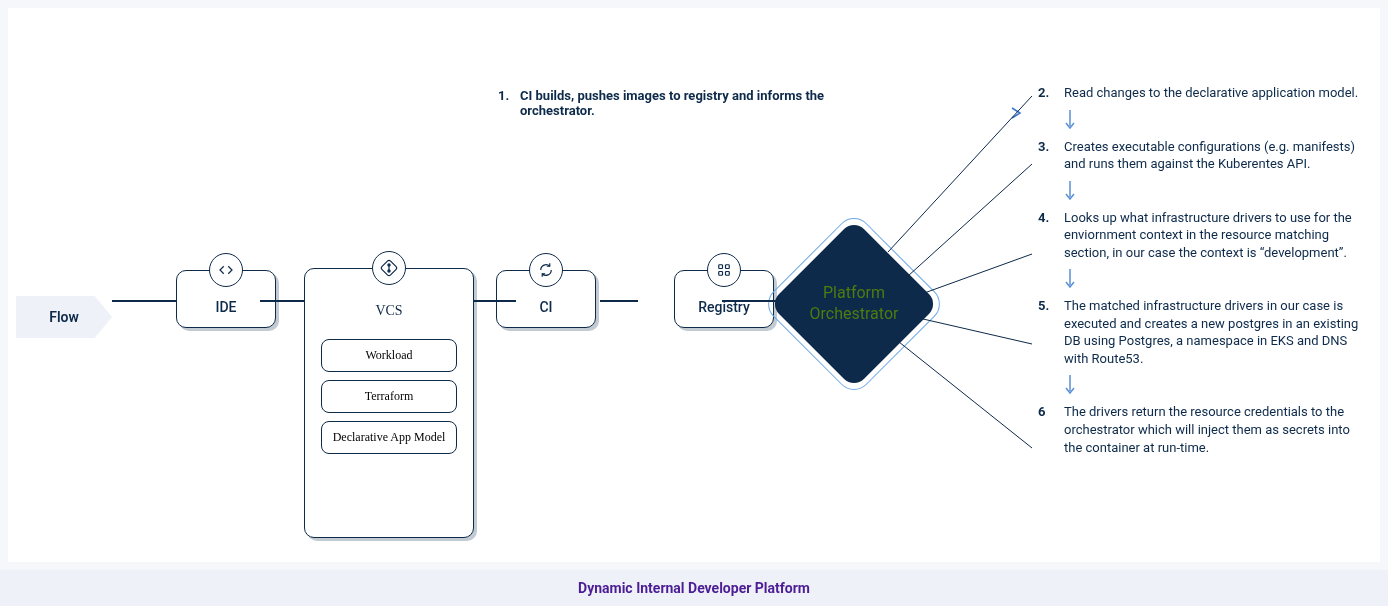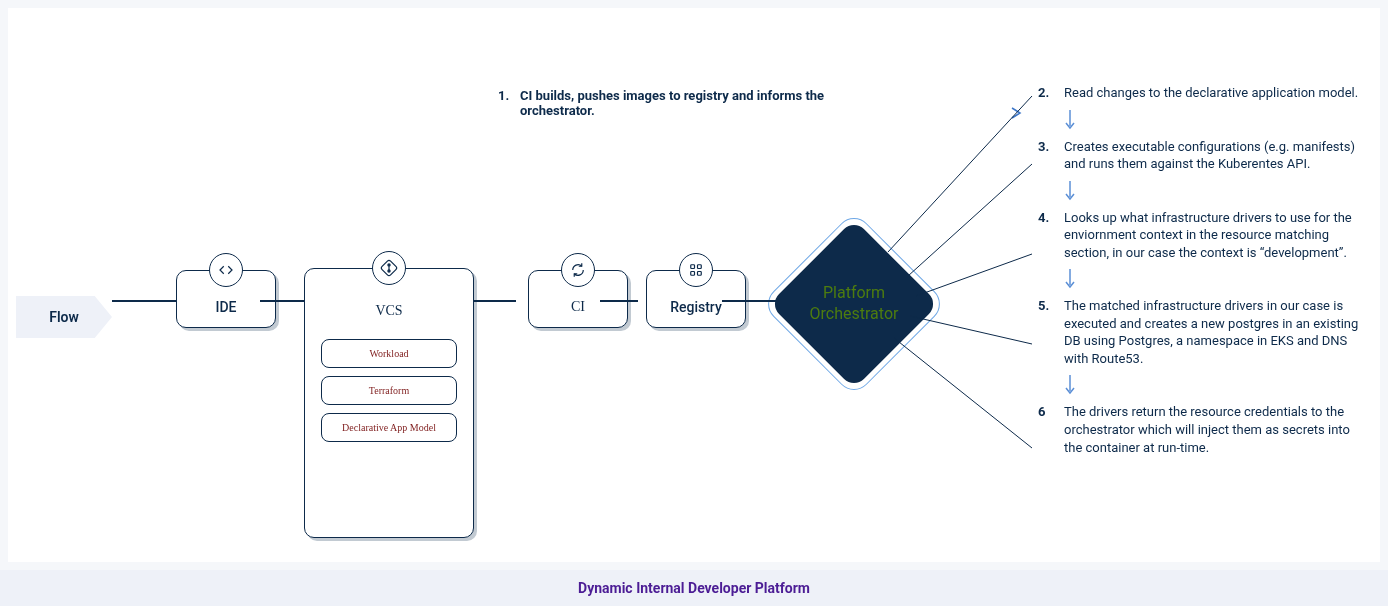--- a/index.html
+++ b/index.html
@@ -60,22 +60,22 @@
     padding-top: 28px;
     font-weight: 500;
   }
   .small-node { width: 100px; height: 58px; }
   .big-node { width: 170px; height: 270px; padding: 10px; font-family: Liberation Serif, serif; }
   .big-node .label { padding-top: 24px; padding-bottom: 12px; }
   .pill {
     border: 1.2px solid #0d2a4a;
     border-radius: 8px;
     padding: 8px 4px;
-    font-size: 10px;
-    color: #7f1d1d;
+    font-size: 12px;
+    color: #000000;
     margin: 8px 6px;
   }
   
   .icon-circle {
     position: absolute;
     top: -18px;
     left: 50%;
     transform: translateX(-50%);
     width: 34px; height: 34px;
     border-radius: 50%;
@@ -200,33 +200,33 @@
           <circle cx="12" cy="16" r="1.5" fill="#0d2a4a"></circle>
           <line x1="12" y1="9.5" x2="12" y2="14.5"></line>
         </svg>
     </div>
     <div class="label">VCS</div>
     <div class="pill"><span>Workload</span></div>
     <div class="pill"><span>Terraform</span></div>
     <div class="pill"><span>Declarative App Model</span></div>
   </div>
 
-  <div class="node small-node" style="left:520px; top:262px;font-family:Liberation Serif, serif;">
+  <div class="node small-node" style="left:488px; top:262px;">
     <div class="icon-circle">
       <svg viewBox="0 0 24 24">
           <path d="M5 12a7 7 0 0 1 12-5"></path>
           <path d="M19 12a7 7 0 0 1-12 5"></path>
           <polyline points="17,3 17,7 13,7"></polyline>
           <polyline points="7,21 7,17 11,17"></polyline>
         </svg>
     </div>
     <div class="label">CI</div>
   </div>
 
-  <div class="node small-node" style="left:638px; top:262px;">
+  <div class="node small-node" style="left:666px; top:262px;">
     <div class="icon-circle">
       <svg viewBox="0 0 24 24">
           <rect x="5" y="5" width="5" height="5" rx="1"></rect>
           <rect x="14" y="5" width="5" height="5" rx="1"></rect>
           <rect x="5" y="14" width="5" height="5" rx="1"></rect>
           <rect x="14" y="14" width="5" height="5" rx="1"></rect>
         </svg>
     </div>
     <div class="label">Registry</div>
   </div>

